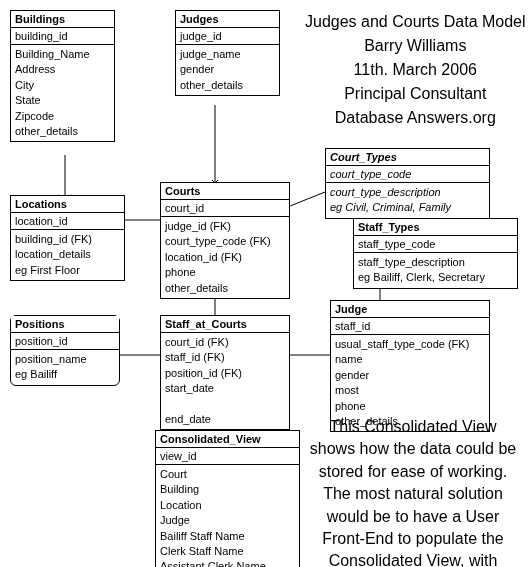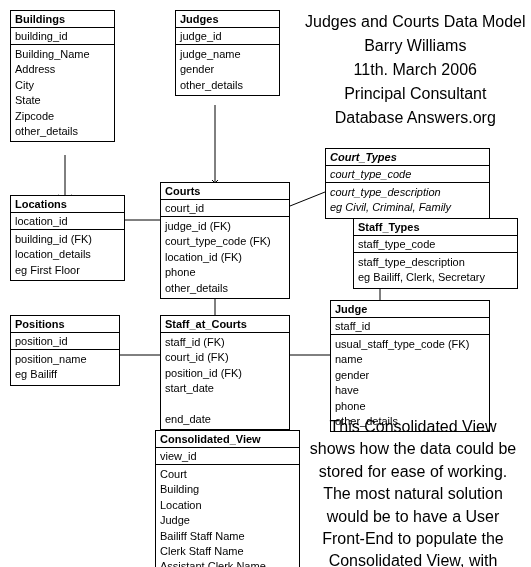--- a/index.html
+++ b/index.html
@@ -190,49 +190,49 @@
     <div class="entity-pk">court_id</div>
     <div class="entity-fields">
       <div>judge_id (FK)</div>
       <div>court_type_code (FK)</div>
       <div>location_id (FK)</div>
       <div>phone</div>
       <div>other_details</div>
     </div>
   </div>
 
-  <div class="entity-box" style="left:10px; top:315px; width:110px;">
+  <div class="entity-box" style="left:10px; top:315px; width:110px;border-radius:6px;">
     <div class="entity-header">Positions</div>
     <div class="entity-pk">position_id</div>
     <div class="entity-fields">
       <div>position_name</div>
       <div>eg Bailiff</div>
     </div>
   </div>
 
   <div class="entity-box" style="left:160px; top:315px; width:130px;">
     <div class="entity-header">Staff_at_Courts</div>
     <div class="entity-fields" style="padding-top:2px;">
+      <div>court_id (FK)</div>
       <div>staff_id (FK)</div>
-      <div>court_id (FK)</div>
       <div>position_id (FK)</div>
       <div>start_date</div>
       <div>&nbsp;</div>
       <div>end_date</div>
     </div>
   </div>
 
   <div class="entity-box" style="left:330px; top:300px; width:160px;">
     <div class="entity-header">Judge</div>
     <div class="entity-pk">staff_id</div>
     <div class="entity-fields">
       <div>usual_staff_type_code (FK)</div>
       <div>name</div>
       <div>gender</div>
-      <div>have</div>
+      <div>most</div>
       <div>phone</div>
       <div>other_details</div>
     </div>
   </div>
 
   <div class="entity-box" style="left:155px; top:430px; width:145px;">
     <div class="entity-header">Consolidated_View</div>
     <div class="entity-pk">view_id</div>
     <div class="entity-fields">
       <div>Court</div>

